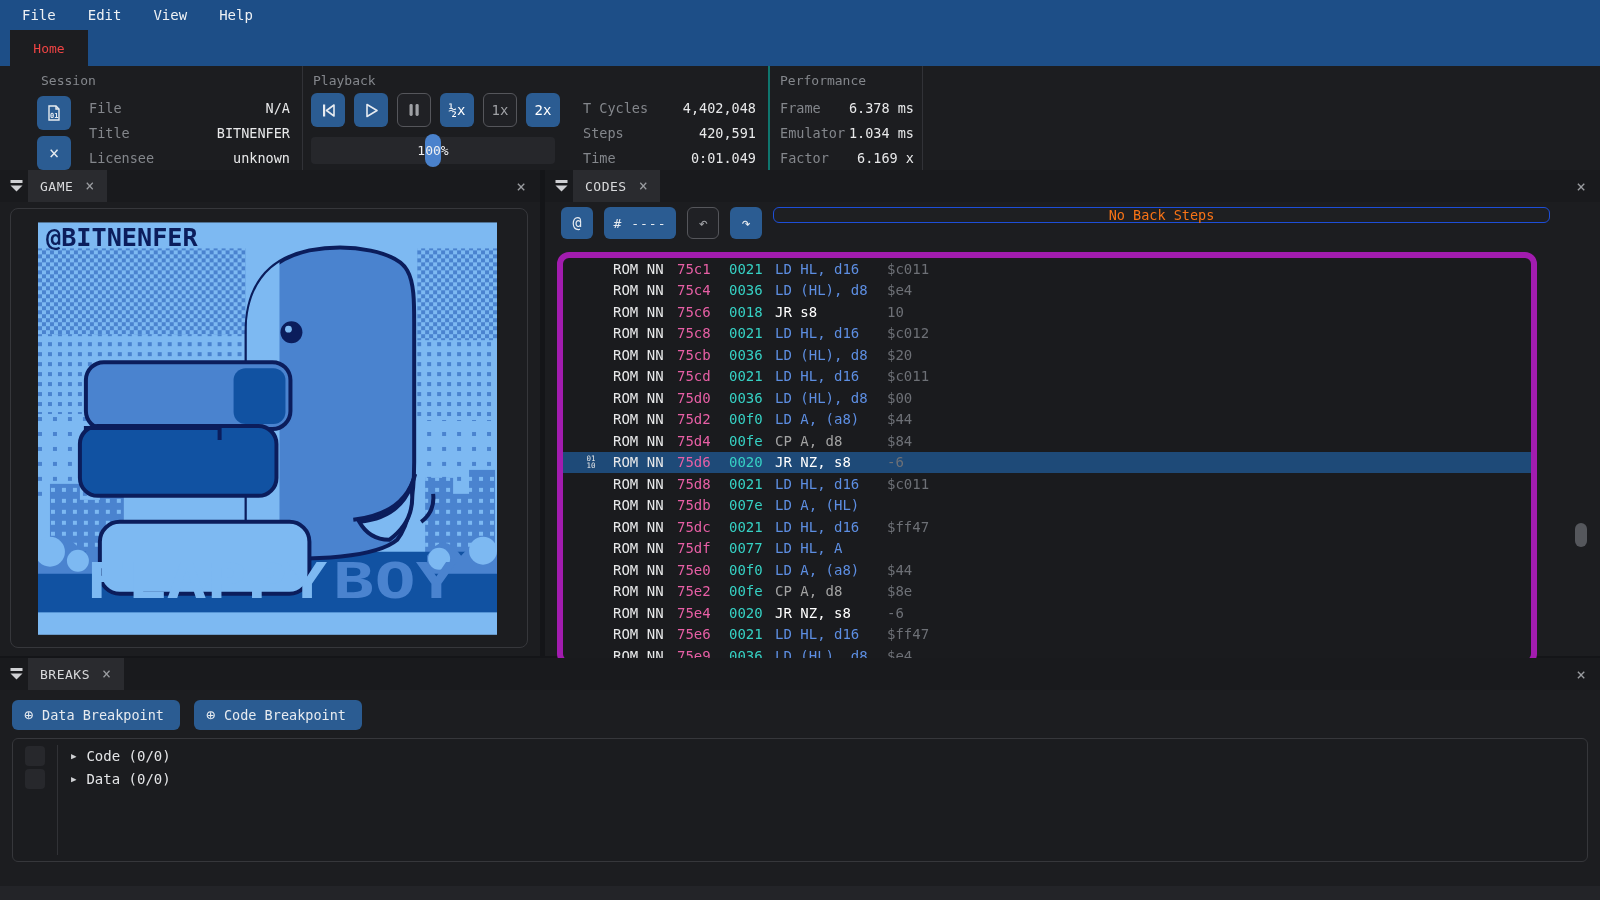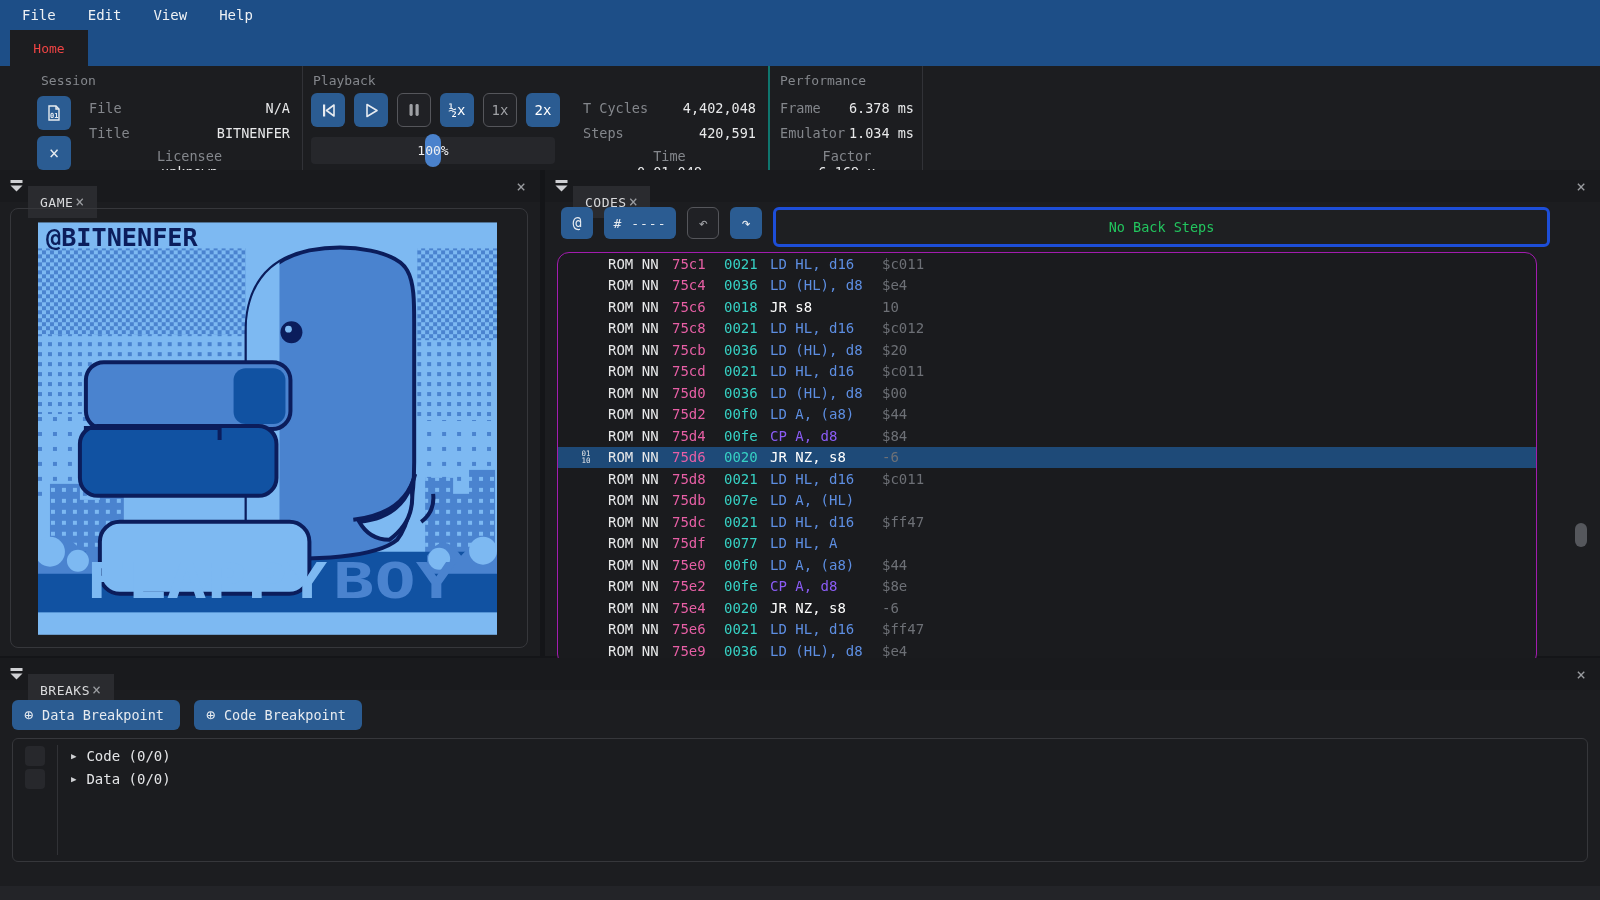--- a/index.html
+++ b/index.html
@@ -21,65 +21,65 @@
   .tsec-title{ position:absolute; top:7px; left:10px; font-size:13px; color:#84878c;}
   .sec-session{ width:272px; border-right:1px solid #313237;margin-left:31px;}
   .sec-playback{ width:268px;}
   .sec-counters{ width:197px;}
   .sec-perf{ width:155px; border-left:2px solid #0f766e; border-right:1px solid #313237;}
   .kv{ position:absolute; left:58px; right:12px; height:20px; font-size:13.5px; display:flex; justify-content:space-between; align-items:center;}
   .sec-counters .kv{ left:12px;}
   .sec-perf .kv{ left:10px; right:8px;}
   .kv .k{ color:#84878c;}
   .kv .v{ color:#e8e9ea;}
-  .row1{ top:32px;} .row2{ top:57px;} .row3{ top:82px;flex-direction:column;}
+  .row1{ top:32px;} .row2{ top:57px;} .row3{ top:82px;}
 
   .icon-btn{ position:absolute; left:6px; width:34px; height:34px; border-radius:6px; background:#2b5c92;
              display:flex; align-items:center; justify-content:center; color:#e7ebf0; font-size:17px; cursor:pointer;}
   .btnrow{ position:absolute; top:27px; left:8px; display:flex; gap:9px;}
   .pb-btn{ width:34px; height:34px; border-radius:6px; display:flex; align-items:center; justify-content:center;
            font-size:14px; cursor:pointer;}
   .pb-blue{ background:#2b5c92; color:#ffffff;}
   .pb-dark{ background:#202125; border:1px solid #55565b; color:#9fa1a5;}
   .slider{ position:absolute; top:71px; left:8px; width:244px; height:27px; background:#26272b; border-radius:4px;}
   .slider .pct{ position:absolute; inset:0; text-align:center; line-height:27px; font-size:13px; color:#f0f1f2; z-index:2;}
   .slider .thumb{ position:absolute; top:-3px; left:calc(50% - 8px); width:16px; height:33px; border-radius:8px; background:#4a82cc; z-index:1; cursor:grab;}
 
   
   .panel{ position:absolute; background:#1c1d20;}
   .phead{ position:relative; height:32px; background:#191a1d;}
-  .ptab{ position:absolute; left:28px; top:16px; height:32px; padding:0 12px; background:#2a2b2f;
-         display:flex; align-items:center; gap:2px; font-size:13px; color:#d8d9db; letter-spacing:.5px; cursor:pointer;}
+  .ptab{ position:absolute; left:28px; top:0; height:32px; padding:0 12px; background:#2a2b2f;
+         display:flex; align-items:center; gap:12px; font-size:13px; color:#d8d9db; letter-spacing:.5px; cursor:pointer;}
   .tabx{ color:#9a9ca0; font-size:15px; cursor:pointer;}
   .phead .panel-close{ position:absolute; right:14px; top:7px; color:#9a9ca0; font-size:16px; cursor:pointer;}
   .filter-ic{ position:absolute; left:9px; top:9px; cursor:pointer;}
 
   .game-panel{ top:170px; left:0; width:540px; height:486px;}
   .game-box{ position:absolute; top:38px; left:10px; width:518px; height:440px; border:1px solid #36373b; border-radius:8px;}
   .game-screen{ position:absolute; top:52px; left:38px; width:459px; height:413px;}
 
   .codes-panel{ top:170px; left:545px; width:1055px; height:486px;}
   .ctoolbar{ position:absolute; top:37px; left:16px; height:32px; display:flex; gap:11px;}
   .cbtn{ height:32px; border-radius:6px; display:flex; align-items:center; justify-content:center; font-size:15px; cursor:pointer;}
   .cbtn.blue{ background:#2b5c92; color:#e7ebf0;}
   .cbtn.dark{ background:#202125; border:1px solid #55565b; color:#9fa1a5;}
   .w32{ width:32px;} .w72{ width:72px; font-size:13px; letter-spacing:1px;}
-  .backsteps{ width:777px; height:40px; border:3px solid #1d4ed8; border-radius:6px; background:#1e1f22;
-              display:flex; align-items:center; justify-content:center; font-size:13.5px; color:#22c55e;}
-  .listing{ position:absolute; top:82px; left:12px; width:980px; height:414px; border:1px solid #a21caf;
+  .backsteps{ width:777px; height:16px; border:1px solid #1d4ed8; border-radius:6px; background:#1e1f22;
+              display:flex; align-items:center; justify-content:center; font-size:13.5px; color:#f97316;}
+  .listing{ position:absolute; top:82px; left:12px; width:980px; height:414px; border:6px solid #a21caf;
             border-radius:12px; background:#1a1b1e; overflow:hidden;}
   .crow{ display:flex; align-items:center; height:21.5px; font-size:14px; padding-left:6px; white-space:pre; cursor:default;}
   .crow.current{ background:#1e4a78;}
   .gut{ width:44px; display:flex; align-items:center; justify-content:center;}
   .pcicon{ font-size:7.5px; line-height:7px; color:#e8e9ea; text-align:center;}
   .cb-bank{ width:64px; color:#e8e9ea;}
   .cb-addr{ width:52px; color:#e75fa5;}
   .cb-op{ width:46px; color:#36d1c4;}
   .cb-mn{ width:112px;}
-  .cb-mn.ld{ color:#5d8ee2;} .cb-mn.jr{ color:#ffffff;} .cb-mn.cp{ color:#8b5cf6;}
+  .cb-mn.ld{ color:#5d8ee2;} .cb-mn.jr{ color:#ffffff;} .cb-mn.cp{ color:#a3a3a3;}
   .cb-val{ flex:1; color:#6d7076;}
   .scroll-thumb{ position:absolute; right:13px; top:353px; width:12px; height:24px; border-radius:6px; background:#55575c; cursor:grab;}
 
   .breaks-panel{ top:658px; left:0; width:1600px; height:228px;}
   .bp-btns{ position:absolute; top:42px; left:12px; display:flex; gap:14px;}
   .bp-btn{ height:30px; padding:0 16px 0 12px; background:#2b5c92; border-radius:6px; color:#e7ebf0;
            display:flex; align-items:center; gap:9px; font-size:13.5px; cursor:pointer;}
   .plus-ic{ font-size:15px; line-height:1;}
   .tree-box{ position:absolute; top:80px; left:12px; width:1576px; height:124px; border:1px solid #36373b; border-radius:6px; background:#1b1c1f;}
   .tree-check{ position:absolute; left:12px; width:20px; height:20px; background:#27282c; border-radius:4px; cursor:pointer;}

